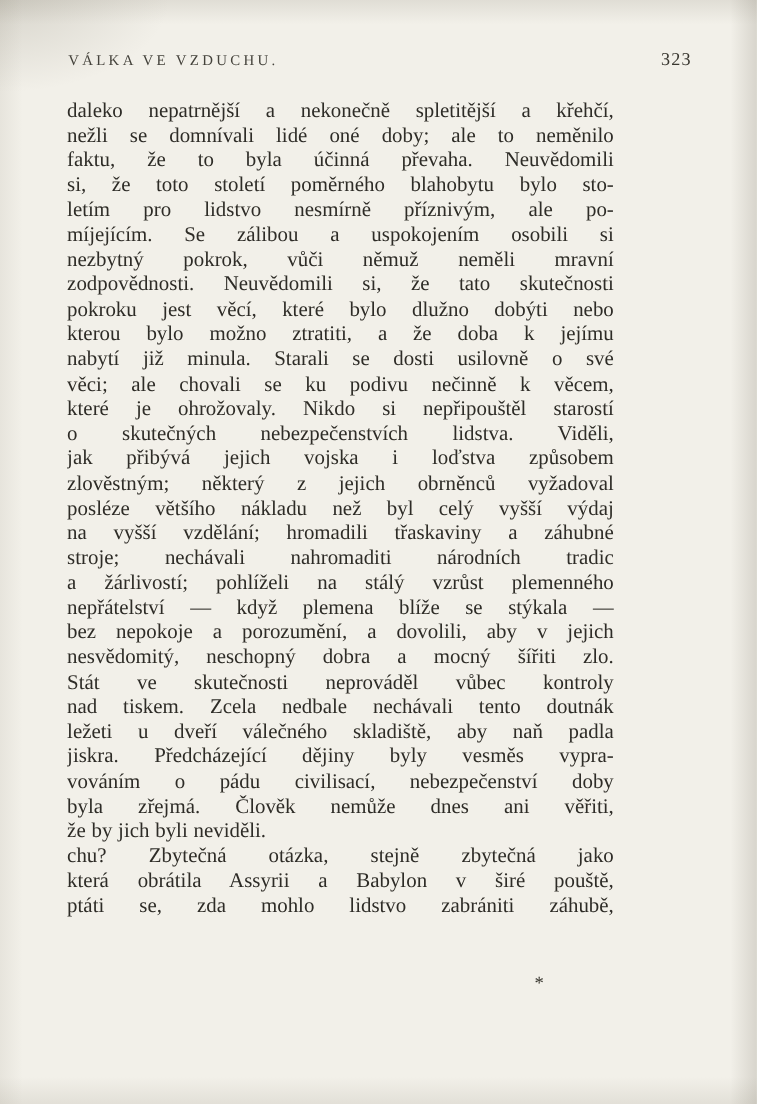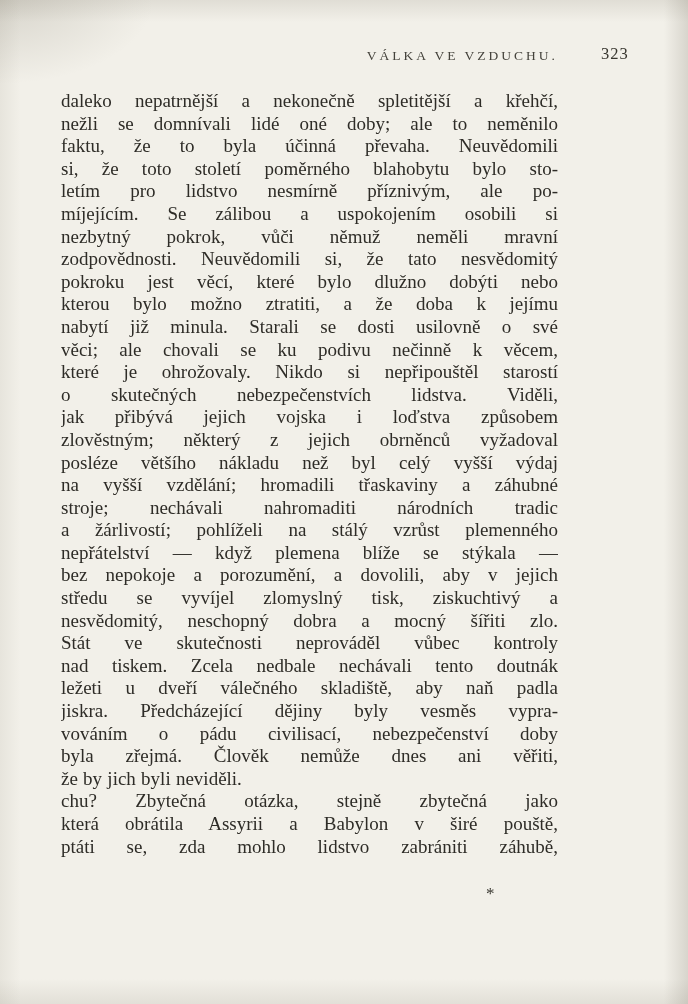--- a/index.html
+++ b/index.html
@@ -18,21 +18,21 @@
       radial-gradient(220px 120px at 0% 0%, rgba(120,114,98,0.22), rgba(0,0,0,0) 70%),
       linear-gradient(90deg, rgba(130,124,108,0.10) 0%, rgba(0,0,0,0) 3%, rgba(0,0,0,0) 96.5%, rgba(110,104,90,0.20) 100%),
       linear-gradient(180deg, rgba(130,124,108,0.16) 0%, rgba(0,0,0,0) 2.2%, rgba(0,0,0,0) 97.5%, rgba(130,124,108,0.14) 100%),
       #f2f0e9;
   }
   .header {
     position: absolute;
     top: 46px;
     left: 62px;
     width: 496px;
-    text-align: right;
+    text-align: left;
   }
   .running-title {
     font-size: 13.5px;
     letter-spacing: 3px;
     color: #44423b;
     font-weight: 500;
   }
   .page-number {
     position: absolute;
     top: 44px;
@@ -84,36 +84,35 @@
 
   <div class="body-text">
       <div class="paragraph">
         <div class="line">daleko nepatrnější a nekonečně spletitější a křehčí,</div>
         <div class="line">nežli se domnívali lidé oné doby; ale to neměnilo</div>
         <div class="line">faktu, že to byla účinná převaha. Neuvědomili</div>
         <div class="line">si, že toto století poměrného blahobytu bylo sto-</div>
         <div class="line">letím pro lidstvo nesmírně příznivým, ale po-</div>
         <div class="line">míjejícím. Se zálibou a uspokojením osobili si</div>
         <div class="line">nezbytný pokrok, vůči němuž neměli mravní</div>
-        <div class="line">zodpovědnosti. Neuvědomili si, že tato nesvědomitý</div>
+        <div class="line">zodpovědnosti. Neuvědomili si, že tato skutečnosti</div>
         <div class="line">pokroku jest věcí, které bylo dlužno dobýti nebo</div>
         <div class="line">kterou bylo možno ztratiti, a že doba k jejímu</div>
         <div class="line">nabytí již minula. Starali se dosti usilovně o své</div>
         <div class="line">věci; ale chovali se ku podivu nečinně k věcem,</div>
         <div class="line">které je ohrožovaly. Nikdo si nepřipouštěl starostí</div>
         <div class="line">o skutečných nebezpečenstvích lidstva. Viděli,</div>
         <div class="line">jak přibývá jejich vojska i loďstva způsobem</div>
         <div class="line">zlověstným; některý z jejich obrněnců vyžadoval</div>
         <div class="line">posléze většího nákladu než byl celý vyšší výdaj</div>
         <div class="line">na vyšší vzdělání; hromadili třaskaviny a záhubné</div>
         <div class="line">stroje; nechávali nahromaditi národních tradic</div>
         <div class="line">a žárlivostí; pohlíželi na stálý vzrůst plemenného</div>
         <div class="line">nepřátelství — když plemena blíže se stýkala —</div>
         <div class="line">bez nepokoje a porozumění, a dovolili, aby v jejich</div>
-        <div class="line">středu se vyvíjel zlomyslný tisk, ziskuchtivý a</div>
         <div class="line">nesvědomitý, neschopný dobra a mocný šířiti zlo.</div>
         <div class="line">Stát ve skutečnosti neprováděl vůbec kontroly</div>
         <div class="line">nad tiskem. Zcela nedbale nechávali tento doutnák</div>
         <div class="line">ležeti u dveří válečného skladiště, aby naň padla</div>
         <div class="line">jiskra. Předcházející dějiny byly vesměs vypra-</div>
         <div class="line">vováním o pádu civilisací, nebezpečenství doby</div>
         <div class="line">byla zřejmá. Člověk nemůže dnes ani věřiti,</div>
         <div class="line line-end">že by jich byli neviděli.</div>
       </div>
       <div class="paragraph">

